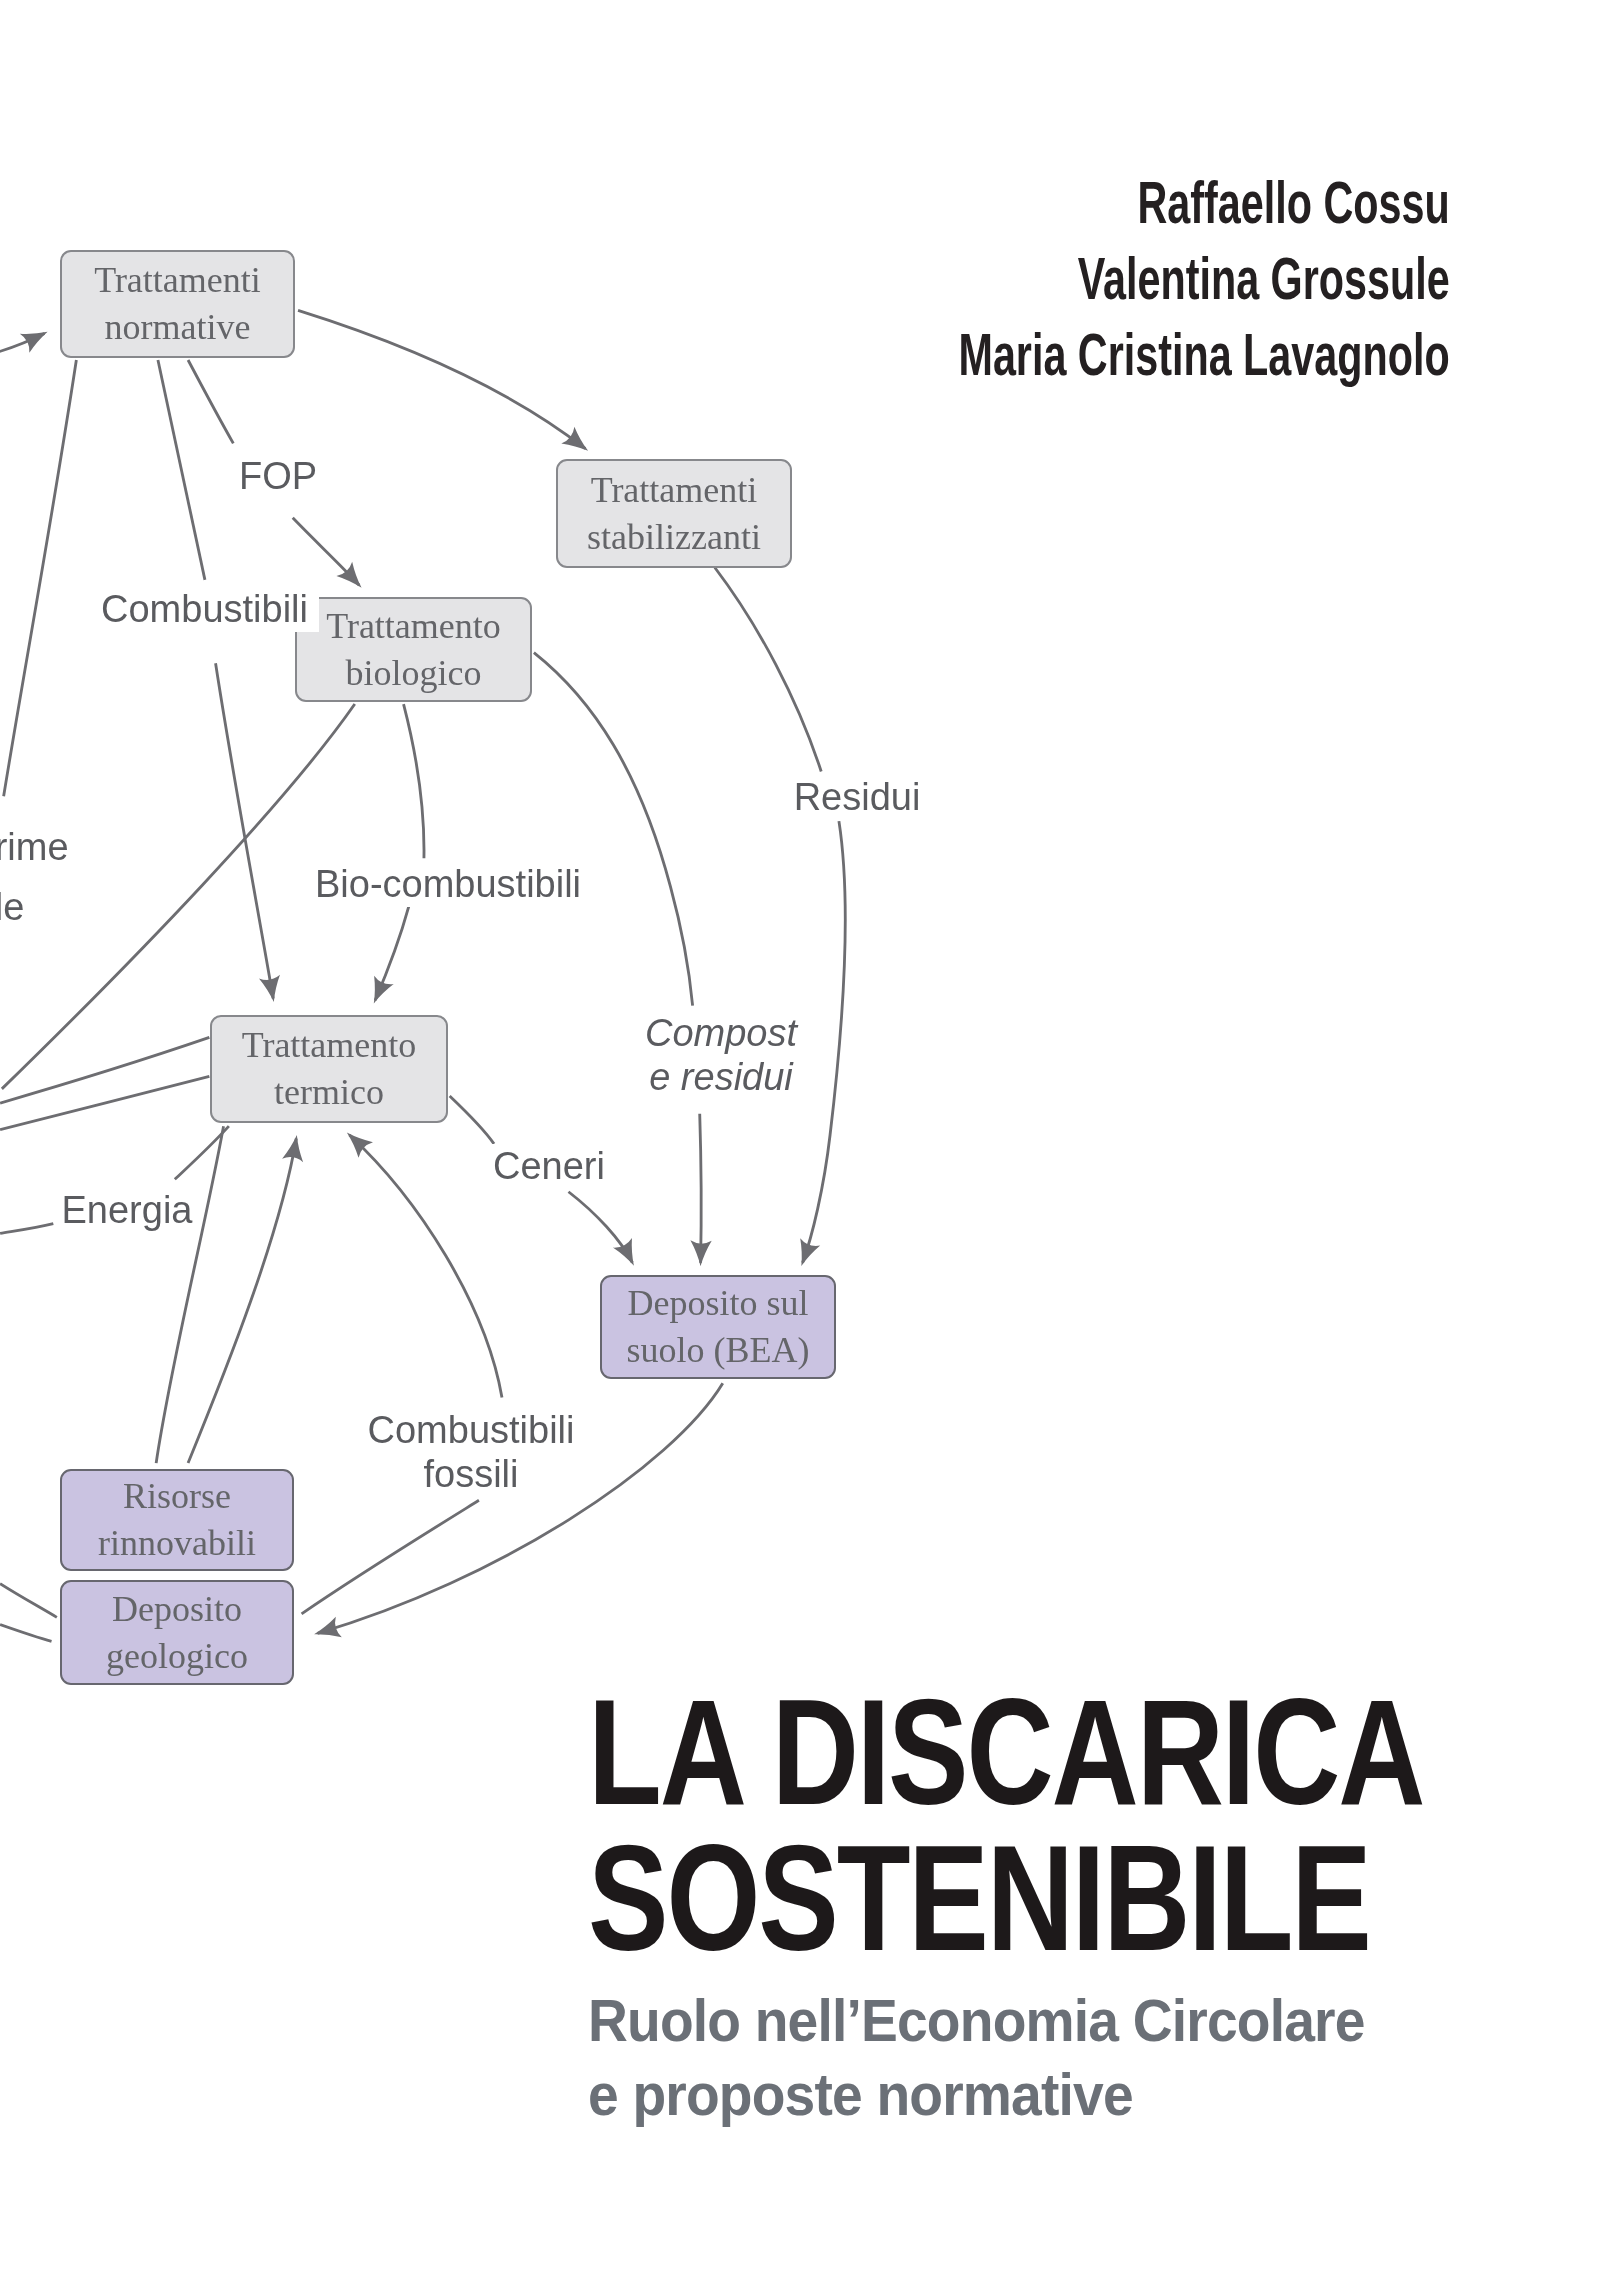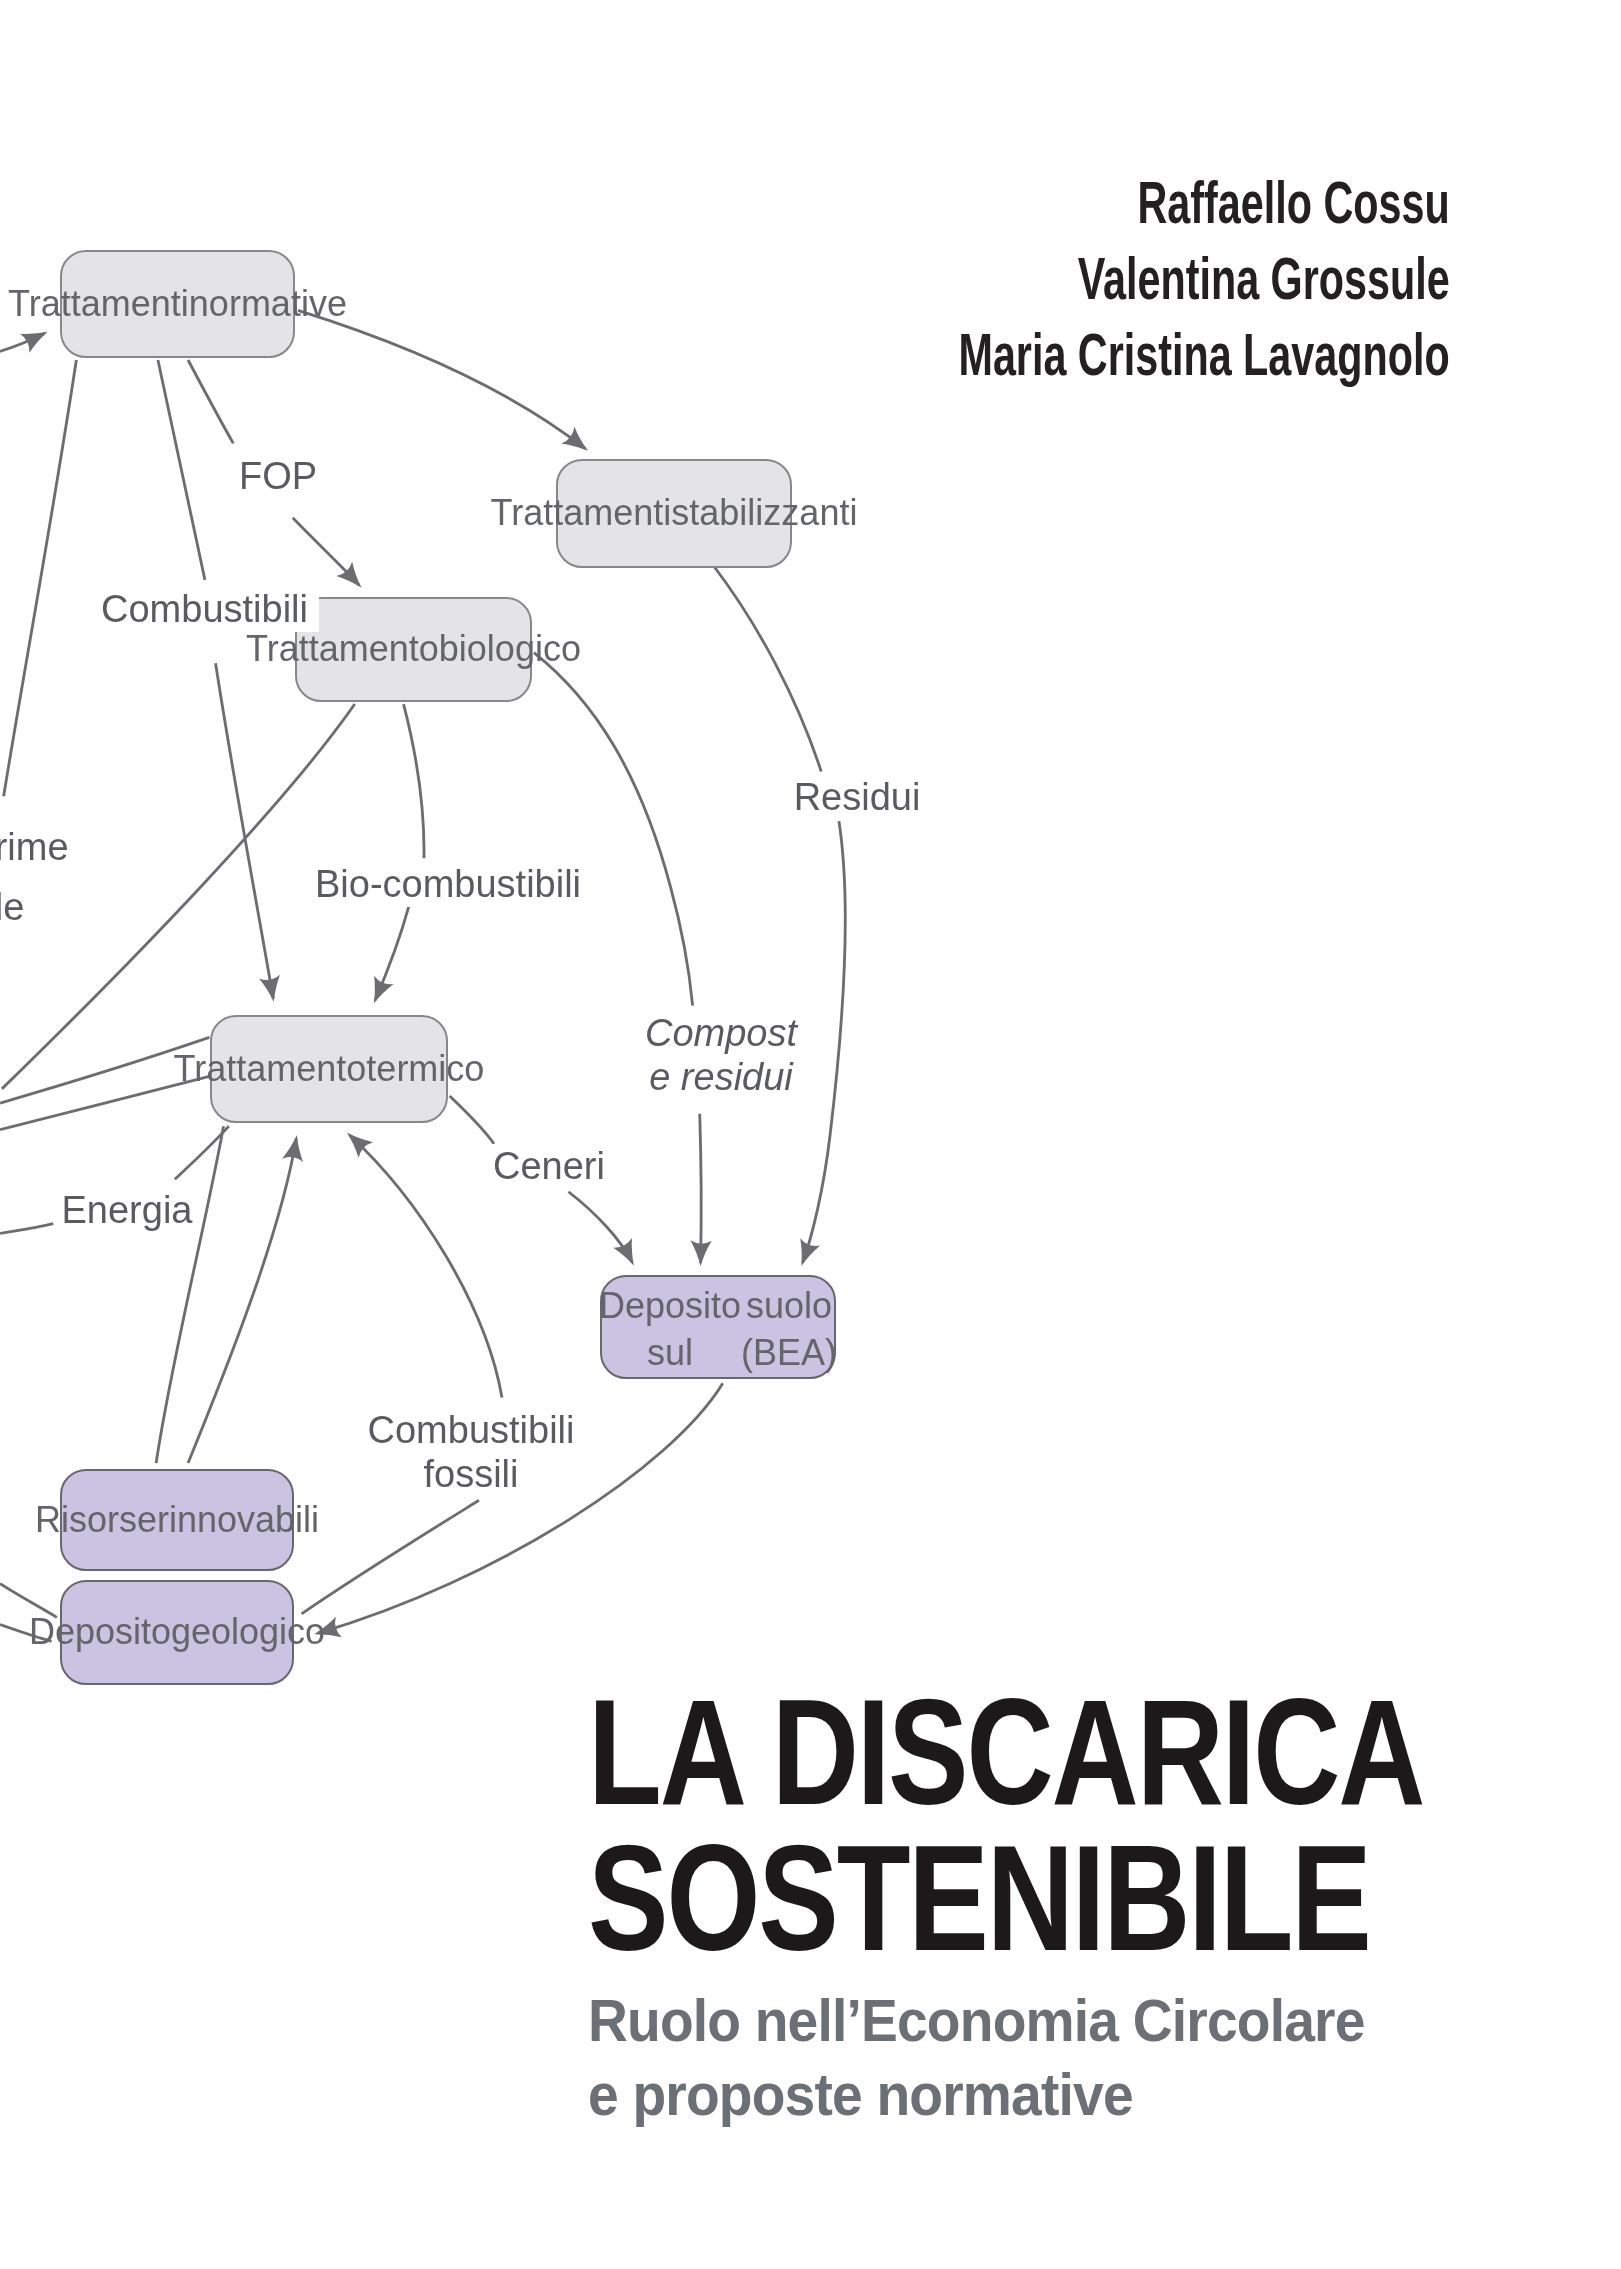--- a/index.html
+++ b/index.html
@@ -1,23 +1,23 @@
 <!DOCTYPE html>
 <html style="font-size:14px"><head>
 <meta charset="utf-8">
 <style>
   html,body{margin:0;padding:0;background:#ffffff;}
   .page{position:relative;width:1622px;height:2270px;background:#ffffff;overflow:hidden;
         font-family:"Liberation Sans", sans-serif;}
   svg.edges{position:absolute;left:0;top:0;}
 
   
-  .node{position:absolute;border-radius:26px;display:flex;
+  .node{position:absolute;border-radius:11px;display:flex;flex-direction:column;
         justify-content:center;align-items:center;font-size:36px;line-height:1.3;
-        color:#646569;text-align:center;}
+        color:#646569;text-align:center;font-family:Liberation Serif, serif;}
   .node.process{background:#e4e4e6;border:2.7px solid #87888c;}
   .node.storage{background:#cac3e1;border:2.7px solid #67676f;}
 
   
   .elabel{position:absolute;background:#ffffff;color:#5a5b5f;text-align:center;
           font-size:38px;line-height:1.15;padding:0.9px 3.5px;white-space:nowrap;}
   .elabel.cut{text-align:left;padding-left:0;}
 
   
   .authors{position:absolute;top:165px;right:172px;text-align:right;
@@ -89,21 +89,21 @@
     <span>stabilizzanti</span>
   </div>
   <div class="node process" style="left:295px;top:597px;width:233px;height:101px;">
     <span>Trattamento</span>
     <span>biologico</span>
   </div>
   <div class="node process" style="left:210px;top:1015px;width:234px;height:104px;">
     <span>Trattamento</span>
     <span>termico</span>
   </div>
-  <div class="node storage" style="left:600px;top:1275px;width:232px;height:100px;align-items:flex-end;">
+  <div class="node storage" style="left:600px;top:1275px;width:232px;height:100px;">
     <span>Deposito sul</span>
     <span>suolo (BEA)</span>
   </div>
   <div class="node storage" style="left:60px;top:1580px;width:230px;height:101px;">
     <span>Deposito</span>
     <span>geologico</span>
   </div>
   <div class="node storage" style="left:60px;top:1469px;width:230px;height:98px;">
     <span>Risorse</span>
     <span>rinnovabili</span>

